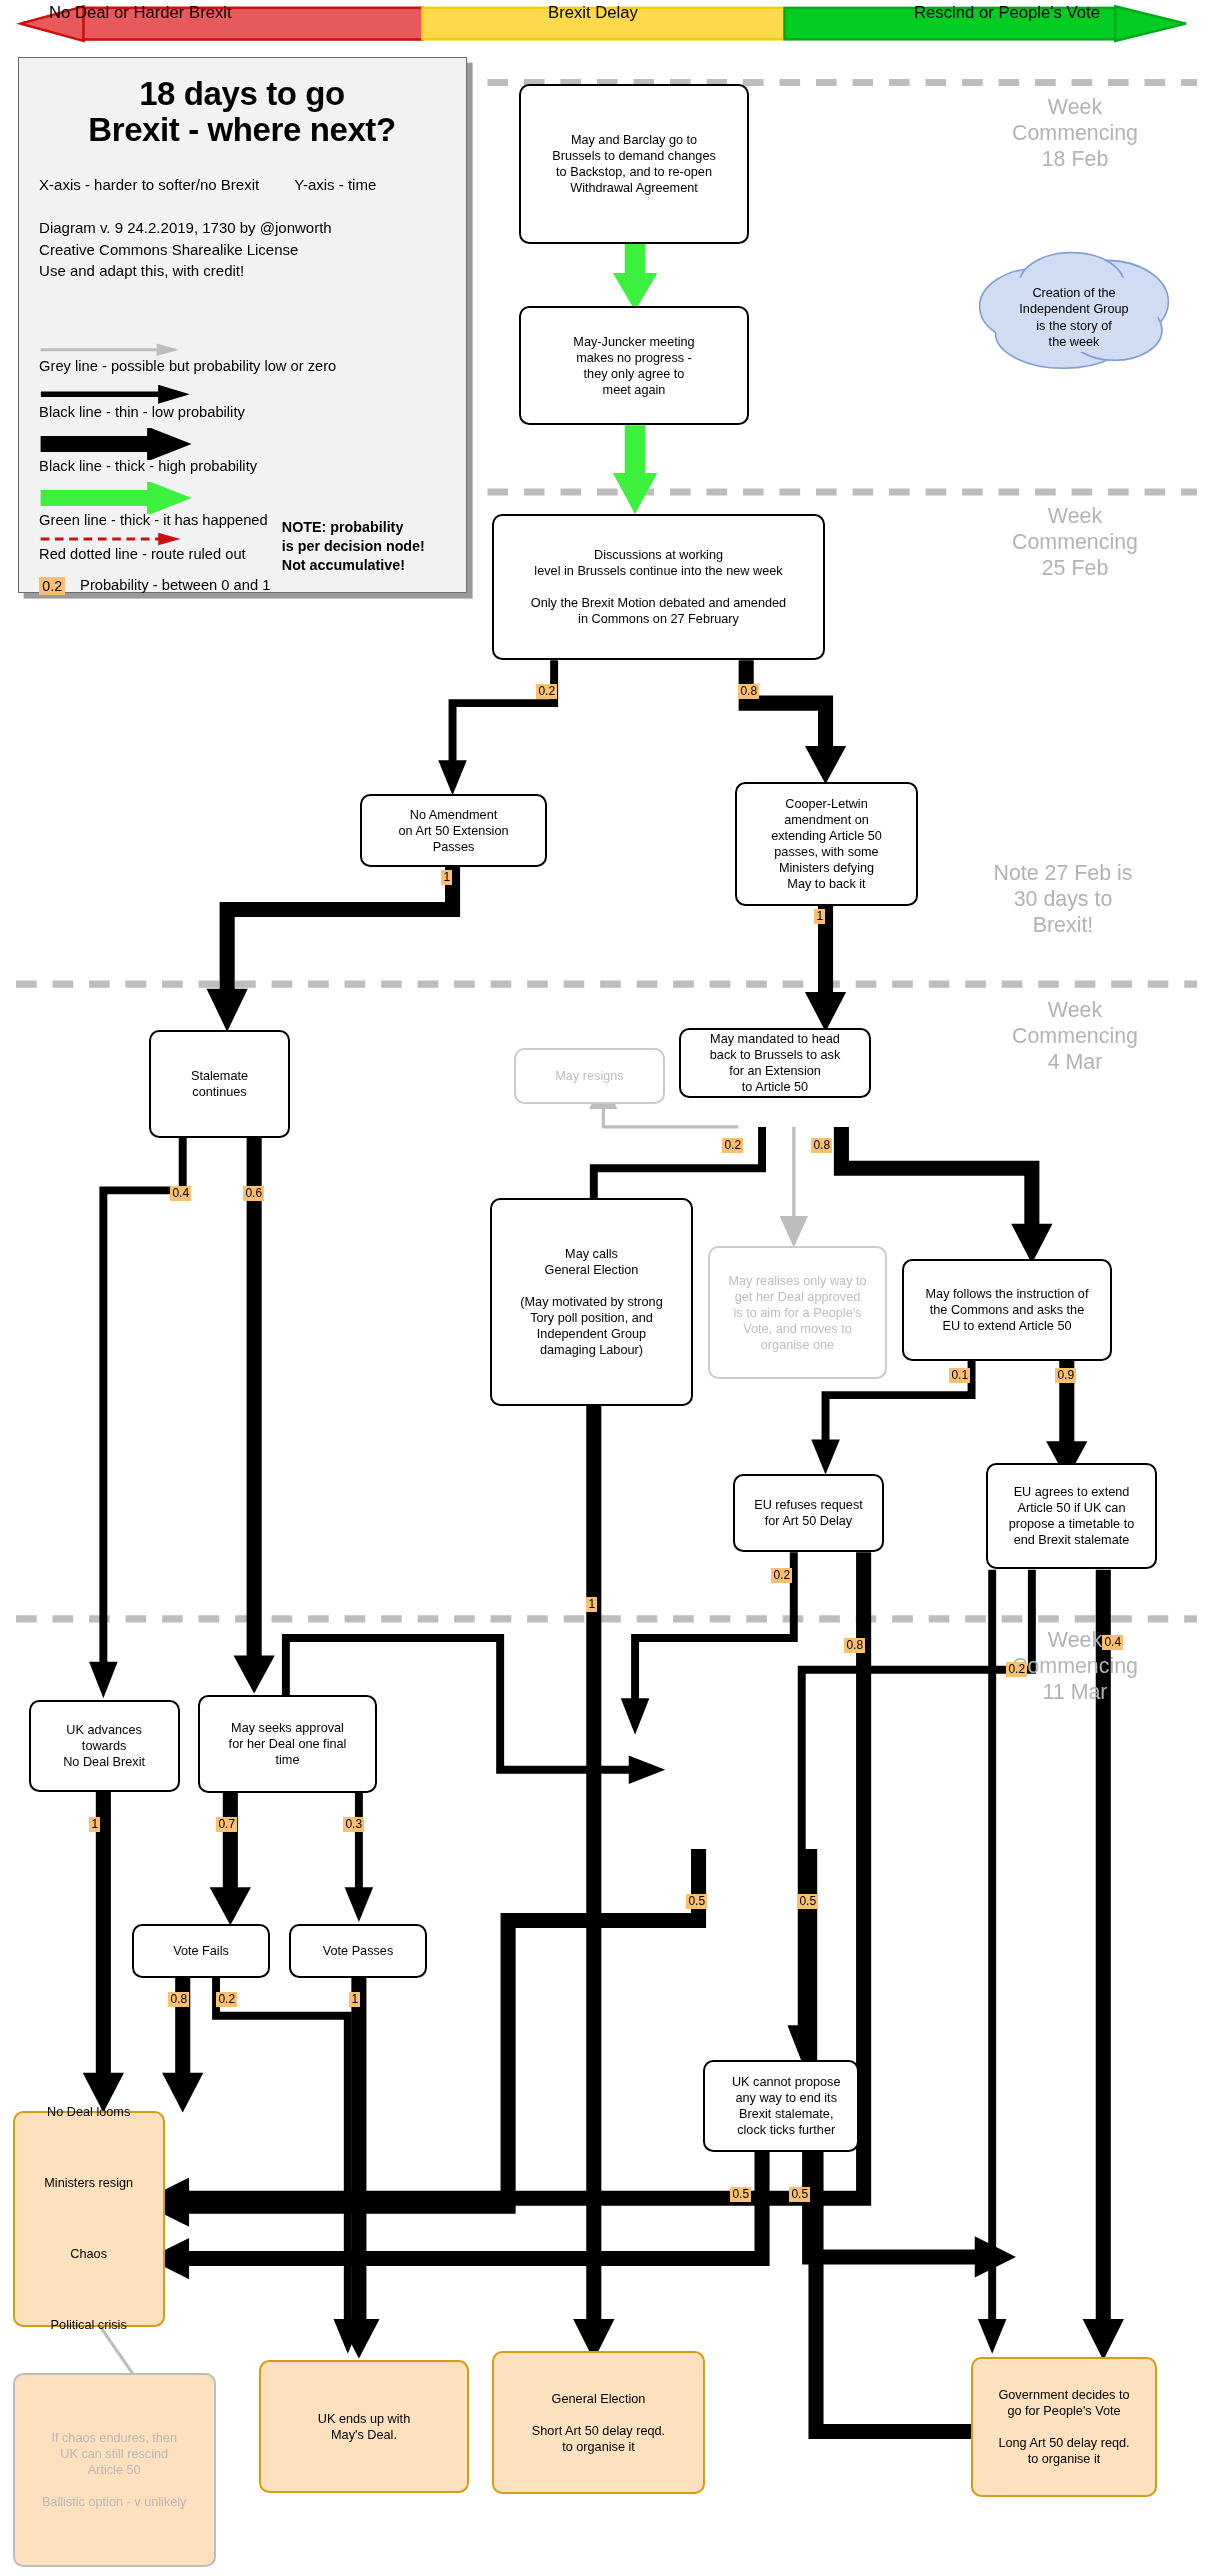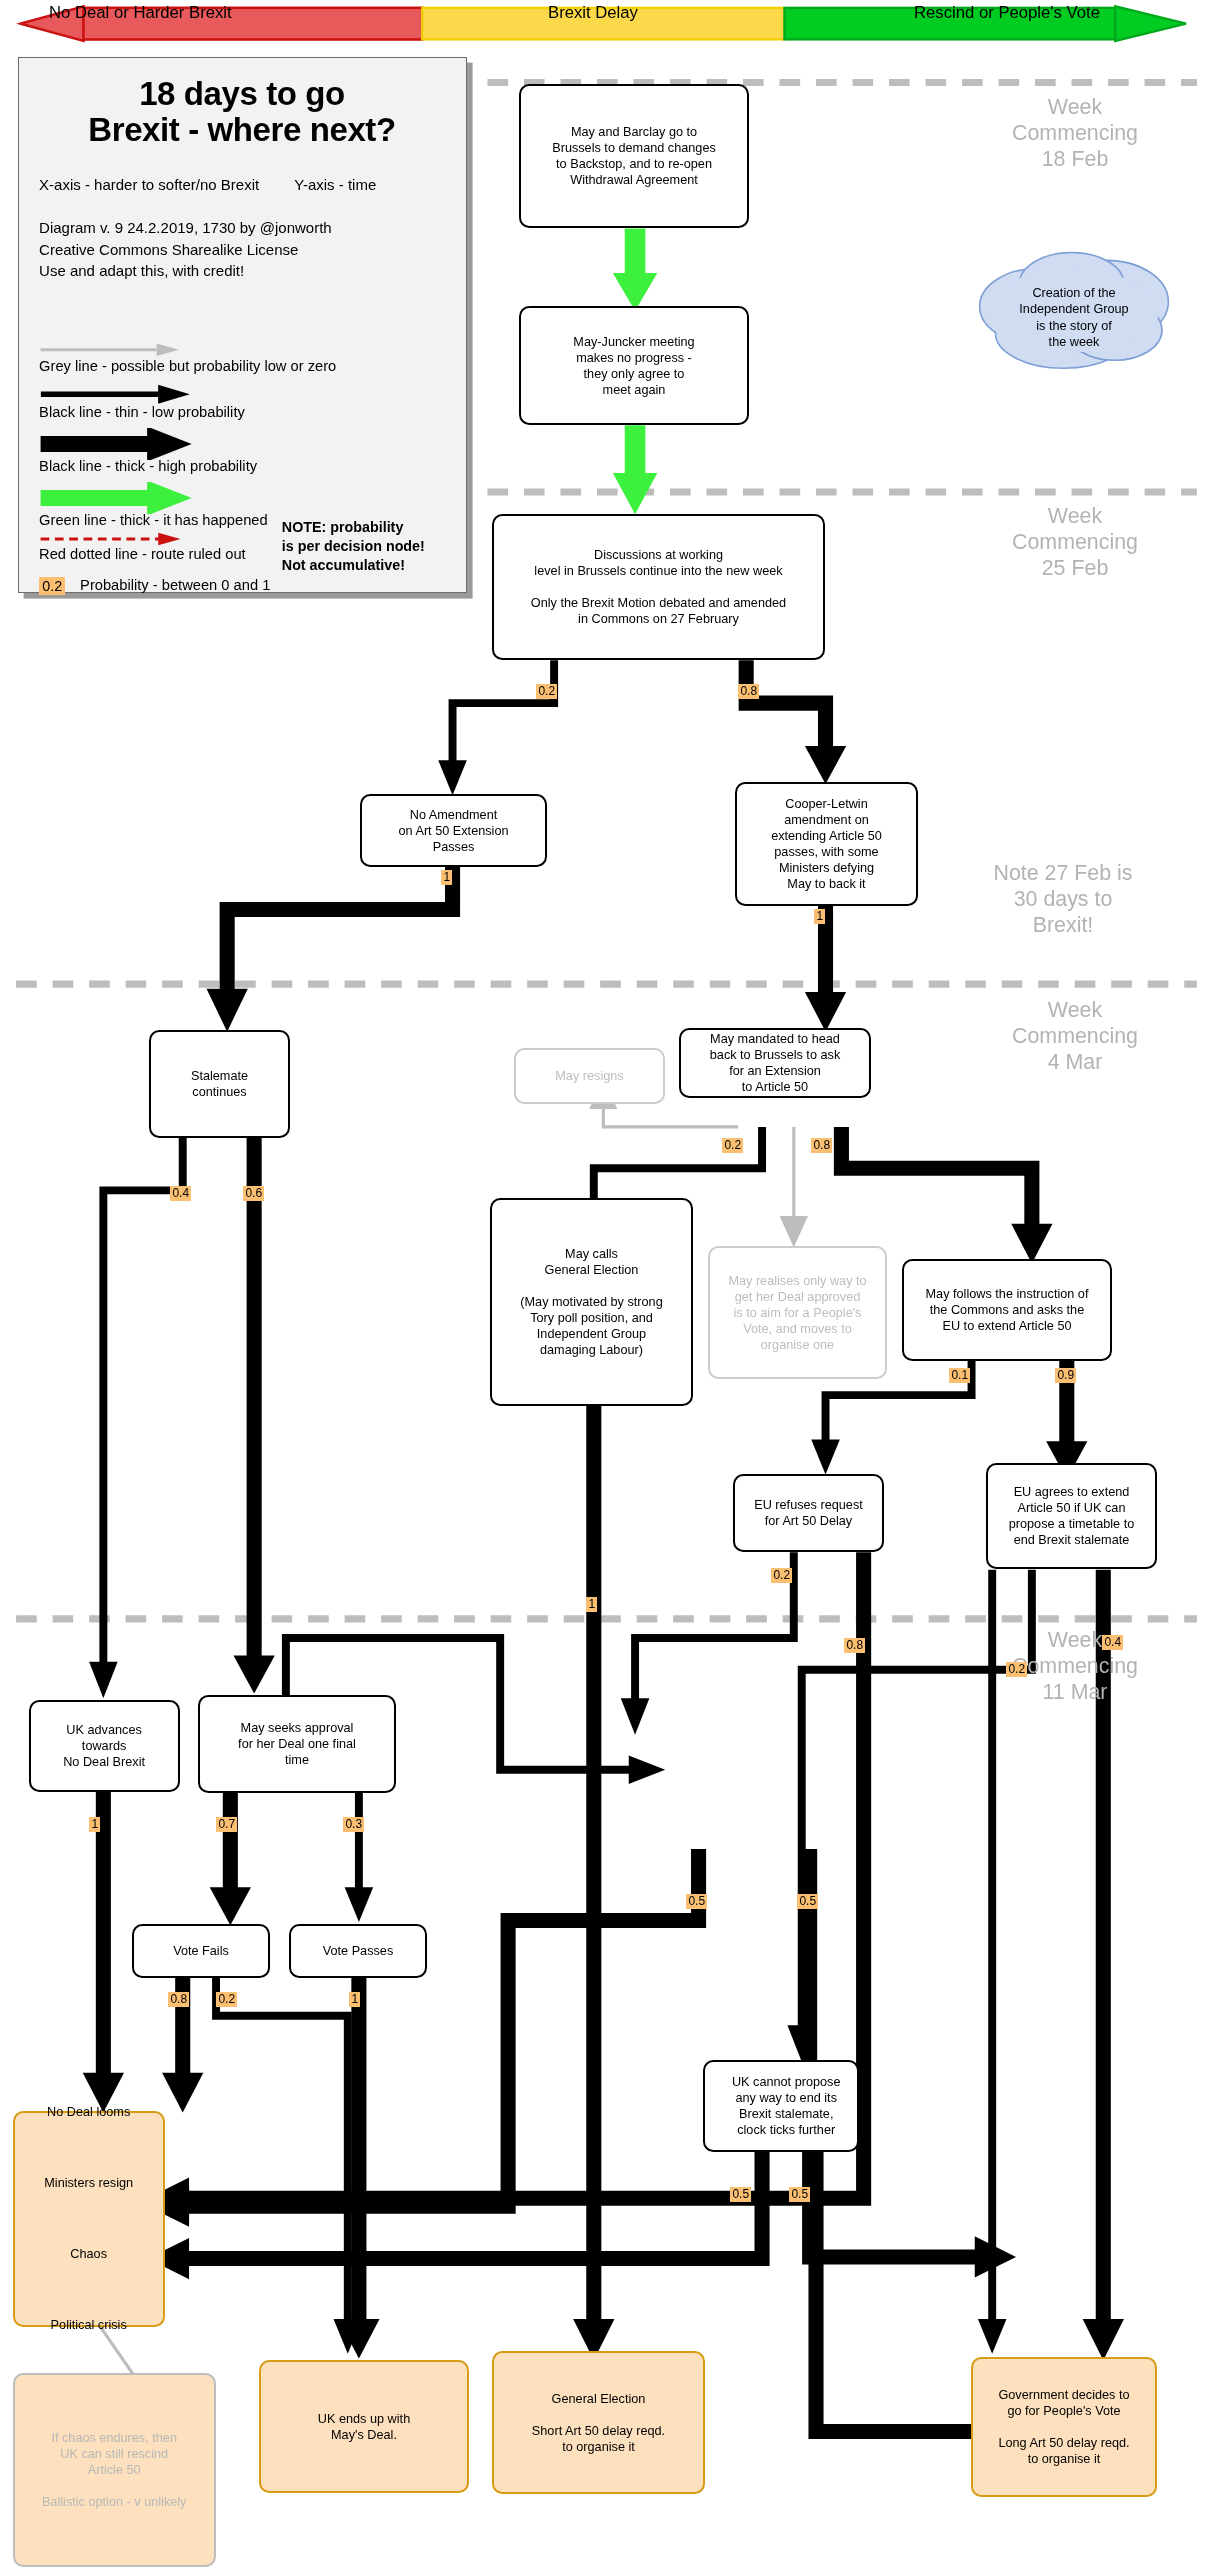--- a/index.html
+++ b/index.html
@@ -352,21 +352,21 @@
   <div class="week-label" style="left:936px; top:860px; width:254px;">Note 27 Feb is
 30 days to
 Brexit!</div>
   <div class="week-label" style="left:960px; top:997px; width:230px;">Week
 Commencing
 4 Mar</div>
   <div class="week-label" style="left:960px; top:1627px; width:230px;">Week
 Commencing
 11 Mar</div>
 
-  <div class="node" style="left:519px; top:84px; width:230px; height:144px;">May and Barclay go to
+  <div class="node" style="left:519px; top:84px; width:230px; height:160px;">May and Barclay go to
 Brussels to demand changes
 to Backstop, and to re-open
 Withdrawal Agreement</div>
 
   <div class="node" style="left:519px; top:306px; width:230px; height:119px;">May-Juncker meeting
 makes no progress -
 they only agree to
 meet again</div>
 
   <div class="cloud" style="left:959px; top:246px; width:230px; height:143px;">
@@ -434,21 +434,21 @@
 
   <div class="node" style="left:986px; top:1463px; width:171px; height:106px;">EU agrees to extend
 Article 50 if UK can
 propose a timetable to
 end Brexit stalemate</div>
 
   <div class="node" style="left:28.6px; top:1700px; width:151px; height:92px;">UK advances
 towards
 No Deal Brexit</div>
 
-  <div class="node" style="left:198px; top:1695px; width:198px; height:98px;">May seeks approval
+  <div class="node" style="left:198px; top:1695px; width:179px; height:98px;">May seeks approval
 for her Deal one final
 time</div>
 
 
   <div class="node" style="left:132px; top:1924px; width:138px; height:54px;">Vote Fails</div>
 
   <div class="node" style="left:289px; top:1924px; width:138px; height:54px;">Vote Passes</div>
 
   <div class="node" style="left:703px; top:2060px; width:156px; height:92px;padding-left:16px;">UK cannot propose
 any way to end its

